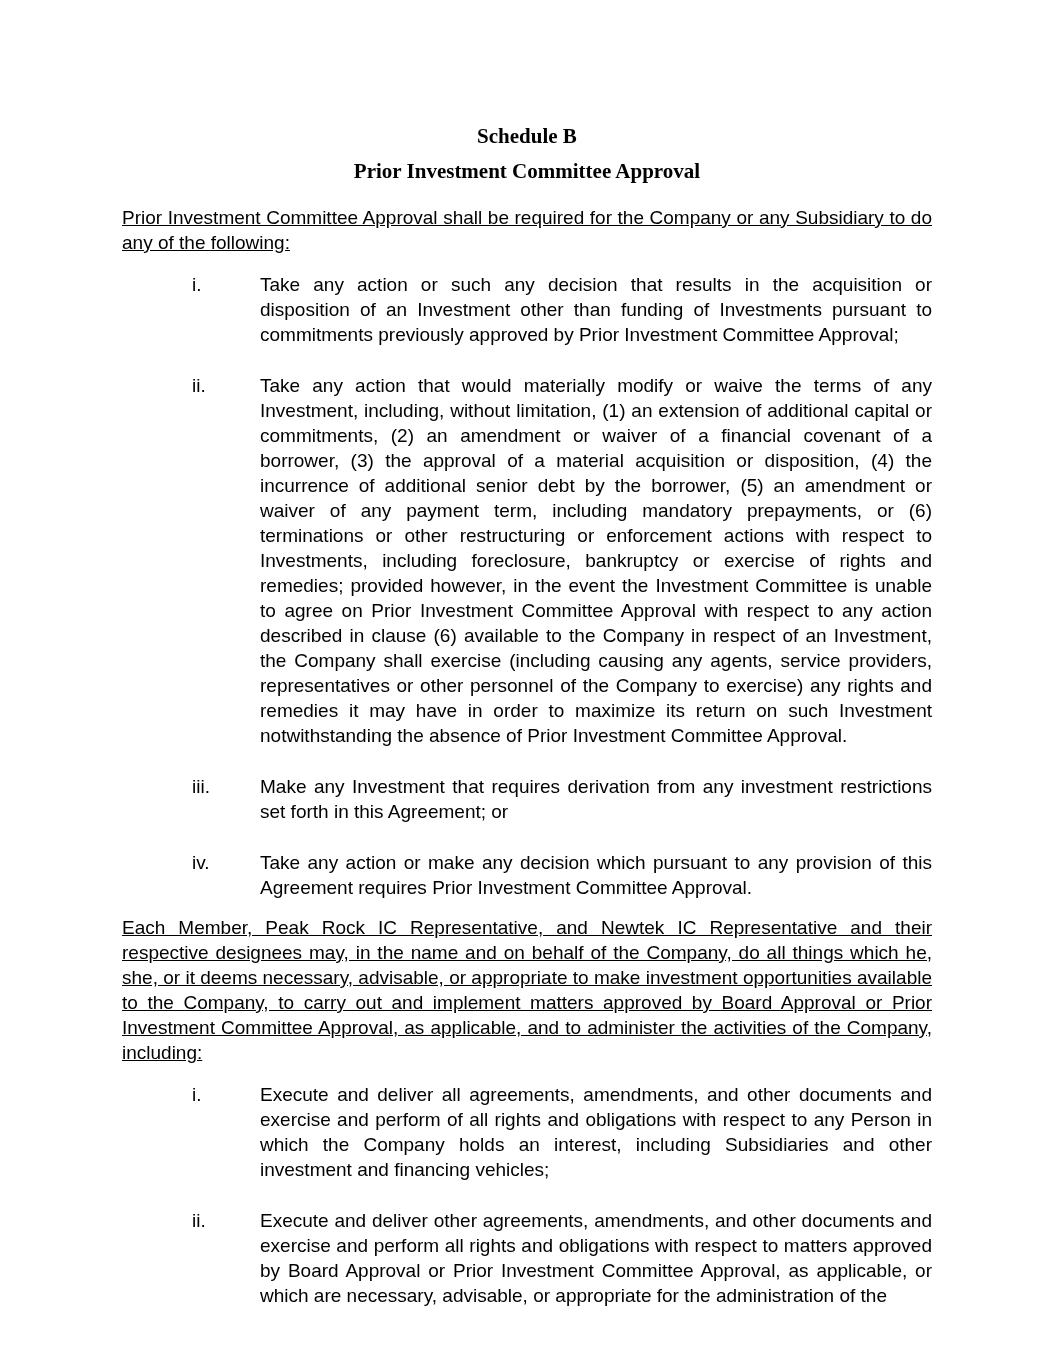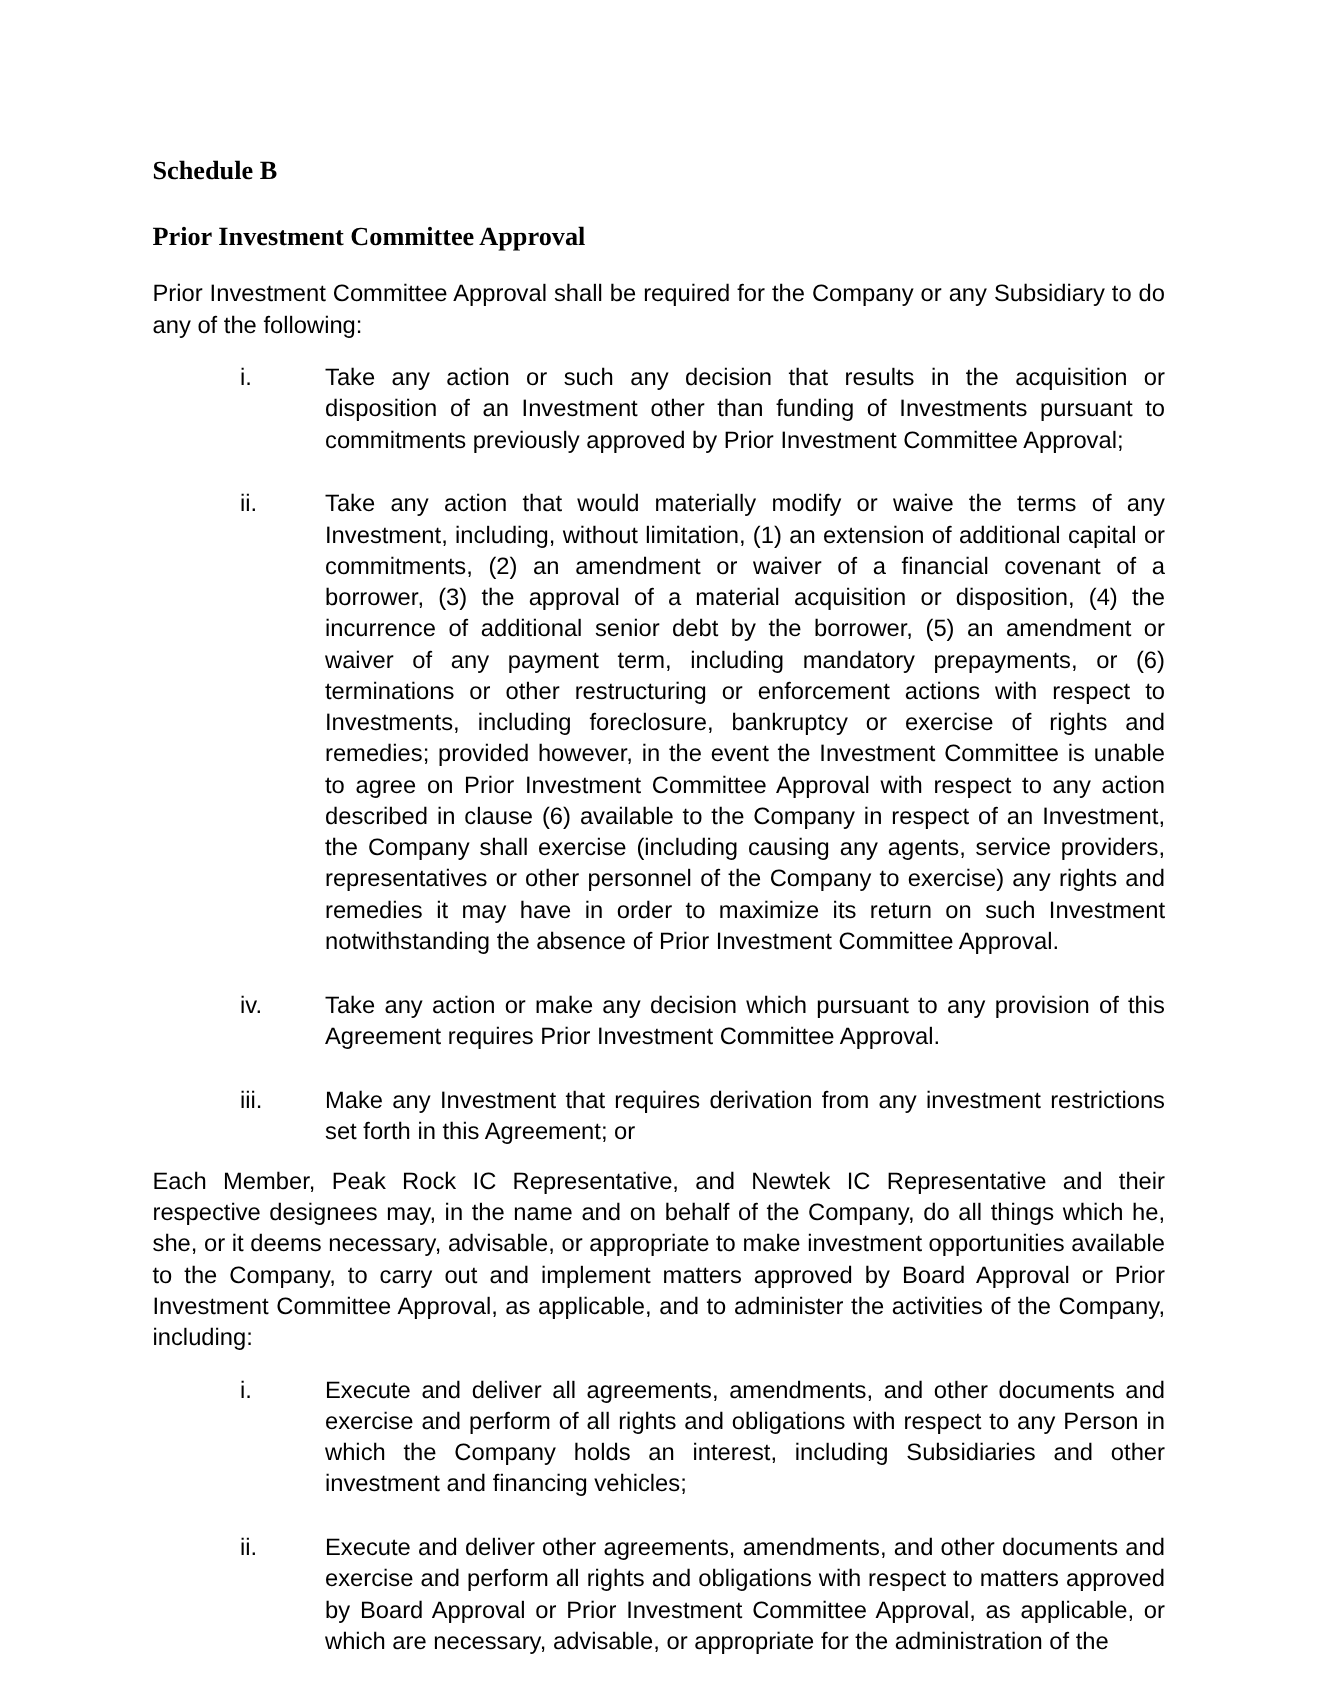--- a/index.html
+++ b/index.html
@@ -18,28 +18,30 @@
     color: #000000;
     font-family: "Liberation Sans", sans-serif;
     font-size: 19px;
     line-height: 25px;
   }
   .title, .subtitle {
     font-family: "Liberation Serif", serif;
     font-weight: bold;
     font-size: 21px;
     line-height: 24px;
+    text-align: center;
     margin: 0;
   }
   .subtitle {
-    margin-top: 29px;
+    margin-top: 11px;
   }
   .para {
     margin: 15px 0 0 0;
     text-align: justify;
+    text-decoration: underline;
   }
   .para.first {
     margin-top: 22px;
   }
   .list {
     margin-top: 17px;
   }
   .item {
     display: flex;
   }
@@ -69,26 +71,26 @@
   <div class="list">
     <div class="item">
       <span class="marker">i.</span>
       <span class="item-text">Take any action or such any decision that results in the acquisition or disposition of an Investment other than funding of Investments pursuant to commitments previously approved by Prior Investment Committee Approval;</span>
     </div>
     <div class="item">
       <span class="marker">ii.</span>
       <span class="item-text">Take any action that would materially modify or waive the terms of any Investment, including, without limitation, (1) an extension of additional capital or commitments, (2) an amendment or waiver of a financial covenant of a borrower, (3) the approval of a material acquisition or disposition, (4) the incurrence of additional senior debt by the borrower, (5) an amendment or waiver of any payment term, including mandatory prepayments, or (6) terminations or other restructuring or enforcement actions with respect to Investments, including foreclosure, bankruptcy or exercise of rights and remedies; provided however, in the event the Investment Committee is unable to agree on Prior Investment Committee Approval with respect to any action described in clause (6) available to the Company in respect of an Investment, the Company shall exercise (including causing any agents, service providers, representatives or other personnel of the Company to exercise) any rights and remedies it may have in order to maximize its return on such Investment notwithstanding the absence of Prior Investment Committee Approval.</span>
     </div>
     <div class="item">
+      <span class="marker">iii.</span>
+      <span class="item-text">Make any Investment that requires derivation from any investment restrictions set forth in this Agreement; or</span>
+    </div>
+    <div class="item">
       <span class="marker">iv.</span>
       <span class="item-text">Take any action or make any decision which pursuant to any provision of this Agreement requires Prior Investment Committee Approval.</span>
-    </div>
-    <div class="item">
-      <span class="marker">iii.</span>
-      <span class="item-text">Make any Investment that requires derivation from any investment restrictions set forth in this Agreement; or</span>
     </div>
   </div>
 
   <p class="para">Each Member, Peak Rock IC Representative, and Newtek IC Representative and their respective designees may, in the name and on behalf of the Company, do all things which he, she, or it deems necessary, advisable, or appropriate to make investment opportunities available to the Company, to carry out and implement matters approved by Board Approval or Prior Investment Committee Approval, as applicable, and to administer the activities of the Company, including:</p>
 
   <div class="list">
     <div class="item">
       <span class="marker">i.</span>
       <span class="item-text">Execute and deliver all agreements, amendments, and other documents and exercise and perform of all rights and obligations with respect to any Person in which the Company holds an interest, including Subsidiaries and other investment and financing vehicles;</span>
     </div>

